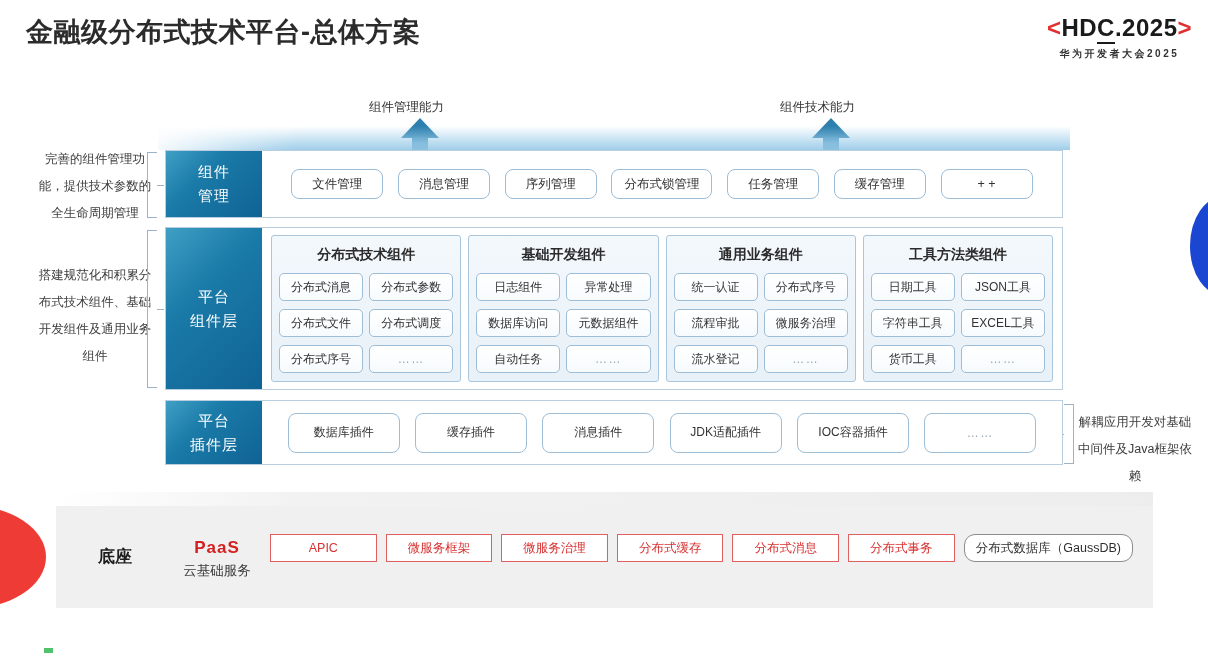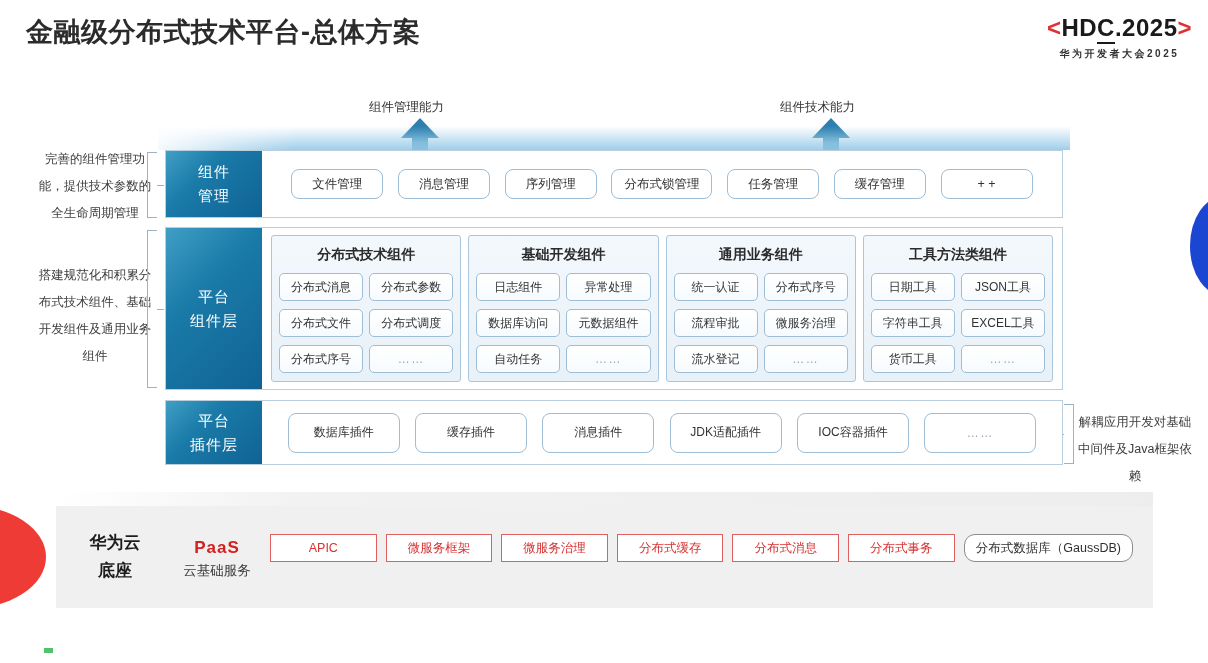--- a/index.html
+++ b/index.html
@@ -283,21 +283,20 @@
     <div class="pill">消息插件</div>
     <div class="pill">JDK适配插件</div>
     <div class="pill">IOC容器插件</div>
     <div class="pill dots">……</div>
   </div>
 </div>
 
 <div id="foundation-bevel"></div>
 <div id="foundation">
   <div id="foundation-label">
-    <div>华为云</div>
     <div>底座</div>
   </div>
   <div id="foundation-rows">
 
     <div class="f-row">
       <div class="f-rowlabel paas">PaaS</div>
       <div class="f-cells">
         <div class="f-cell red">APIC</div>
         <div class="f-cell red">微服务框架</div>
         <div class="f-cell red">微服务治理</div>

